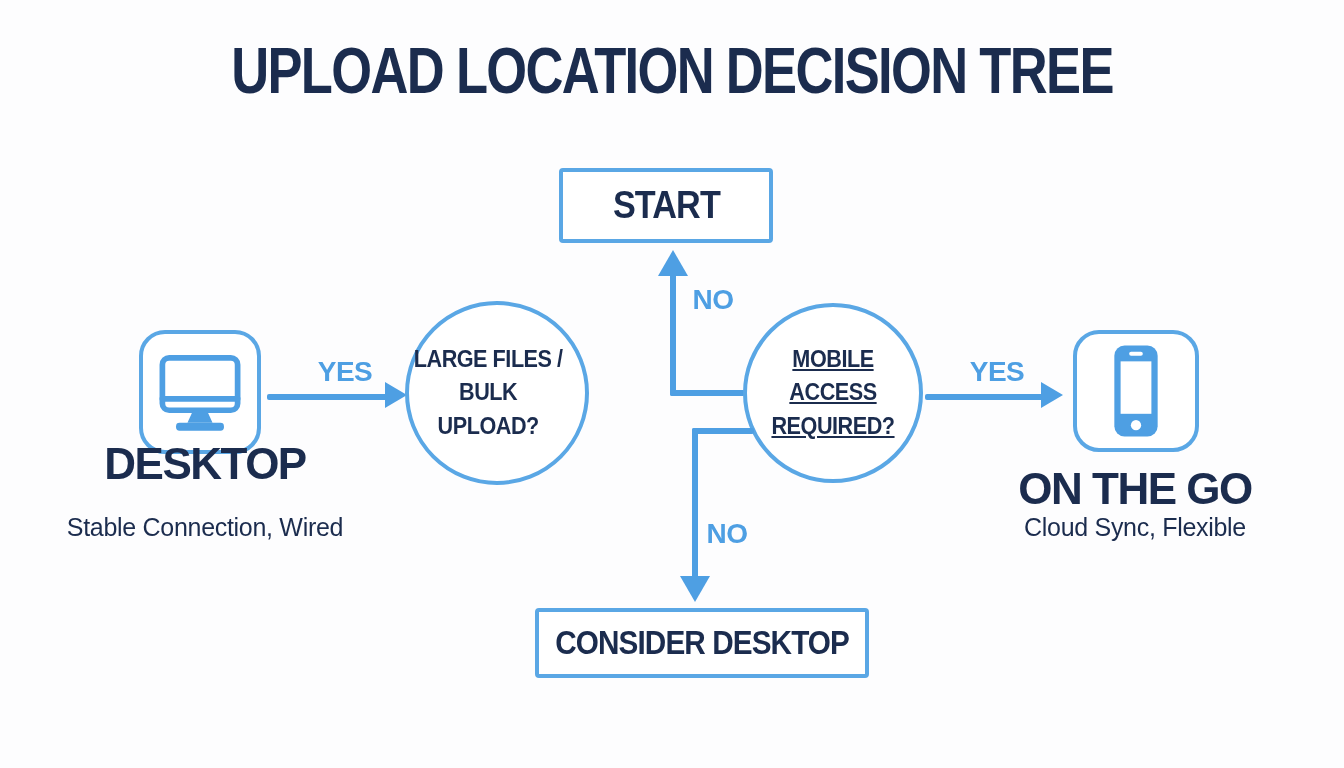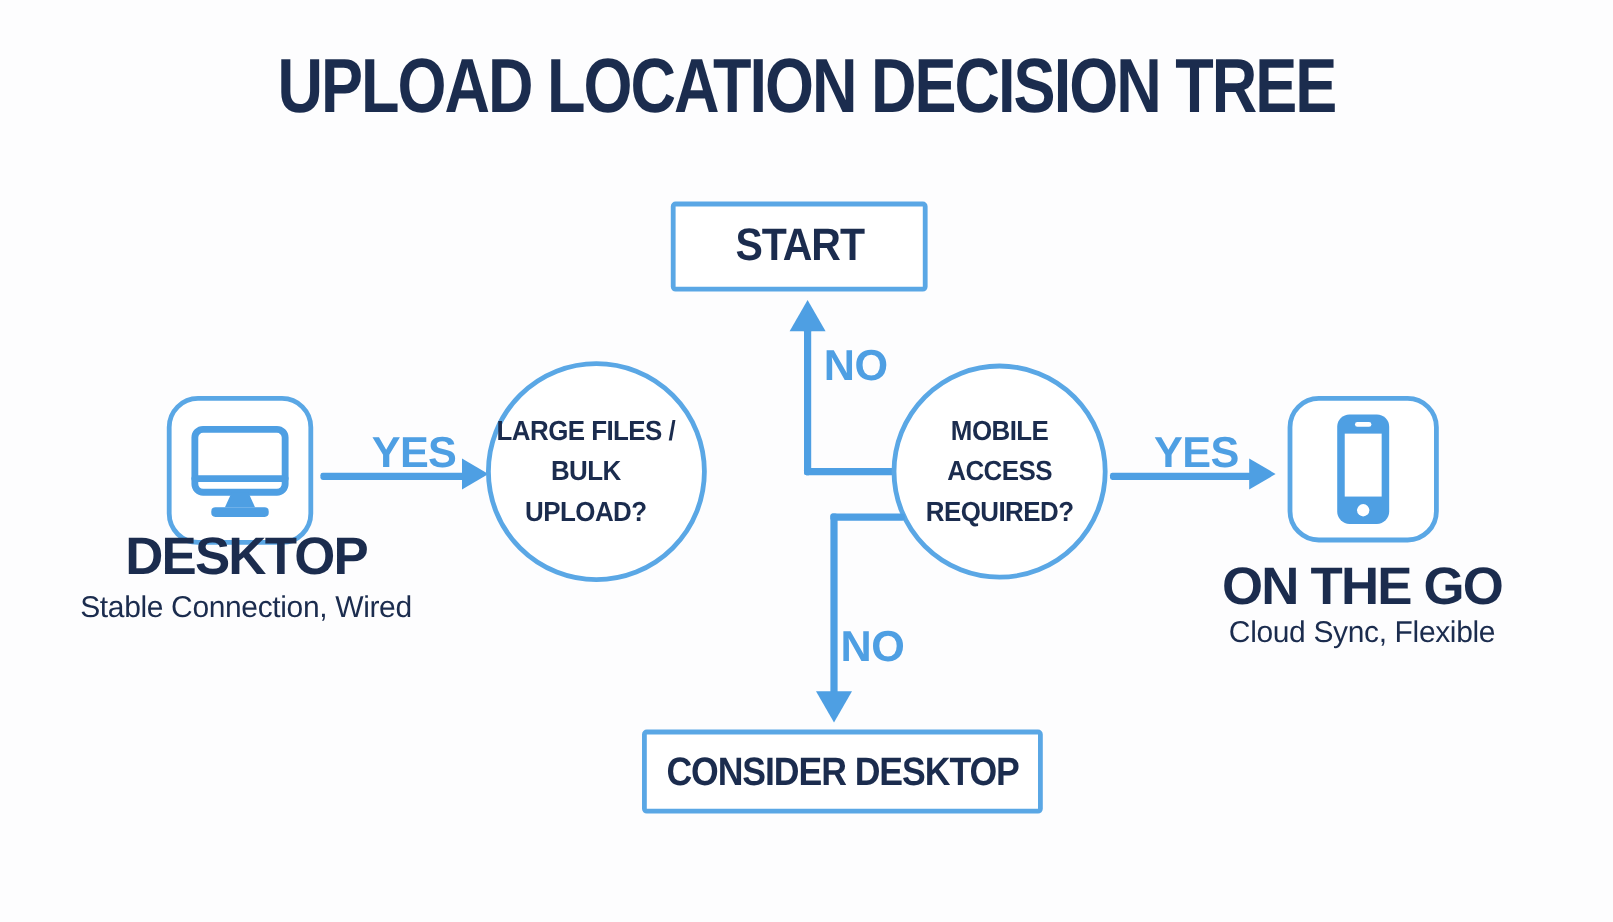--- a/index.html
+++ b/index.html
@@ -41,21 +41,21 @@
     border: 4px solid var(--border-blue); border-radius: 50%;
     display: flex; align-items: center; justify-content: flex-start;
     text-align: center;
   }
   .circle .lbl {
     font-weight: bold; font-size: 23px; line-height: 1.45;
     color: var(--navy-text); white-space: pre-line;
     letter-spacing: -0.5px; transform: scaleX(0.94);
   }
   .circle-large-files { left: 405px; top: 301px; width: 184px; height: 184px; }
-  .circle-mobile      { left: 743px; top: 303px; width: 180px; height: 180px; }
+  .circle-mobile      { left: 743px; top: 303px; width: 180px; height: 180px; text-decoration: underline; }
 
   .icon-box {
     position: absolute; background: #fff;
     border: 4px solid var(--border-blue); border-radius: 26px;
     display: flex; align-items: center; justify-content: center;
   }
   .icon-box-desktop { left: 139px; top: 330px; width: 122px; height: 124px; }
   .icon-box-phone   { left: 1073px; top: 330px; width: 126px; height: 122px; }
   .icon-box svg { width: 100%; height: 100%; display: block; }
   .stroke-blue { stroke: var(--accent-blue); fill: none; stroke-width: 5; stroke-linejoin: round; stroke-linecap: round; }
@@ -65,27 +65,27 @@
   .big-label {
     position: absolute; text-align: center; font-weight: bold;
     font-size: 44px; letter-spacing: -1.5px; color: var(--navy-text);
     white-space: nowrap;
   }
   .sub-label {
     position: absolute; text-align: center; font-size: 25px;
     letter-spacing: -0.3px; color: var(--navy-text); white-space: nowrap;
   }
   .desktop-label { left: 30px;  top: 439px; width: 350px; }
-  .desktop-sub   { left: 30px;  top: 492px; width: 350px; }
+  .desktop-sub   { left: 30px;  top: 513px; width: 350px; }
   .otg-label     { left: 960px; top: 464px; width: 350px; }
   .otg-sub       { left: 960px; top: 513px; width: 350px; }
 
   .edge-label {
     position: absolute; text-align: center; font-weight: bold;
-    font-size: 36px; color: var(--accent-blue); letter-spacing: -0.5px;
+    font-size: 28px; color: var(--accent-blue); letter-spacing: -0.5px;
   }
   .yes-left  { left: 300px; top: 356px; width: 90px; }
   .yes-right { left: 952px; top: 356px; width: 90px; }
   .no-up     { left: 683px; top: 284px; width: 60px; }
   .no-down   { left: 697px; top: 518px; width: 60px; }
 
   .line { position: absolute; background: var(--accent-blue); border-radius: 2px; }
   .l-yes-left  { left: 267px; top: 394px; width: 120px; height: 6px; }
   .l-yes-right { left: 925px; top: 394px; width: 118px; height: 6px; }
   .l-up-shaft  { left: 670px; top: 274px; width: 6px;  height: 122px; }

